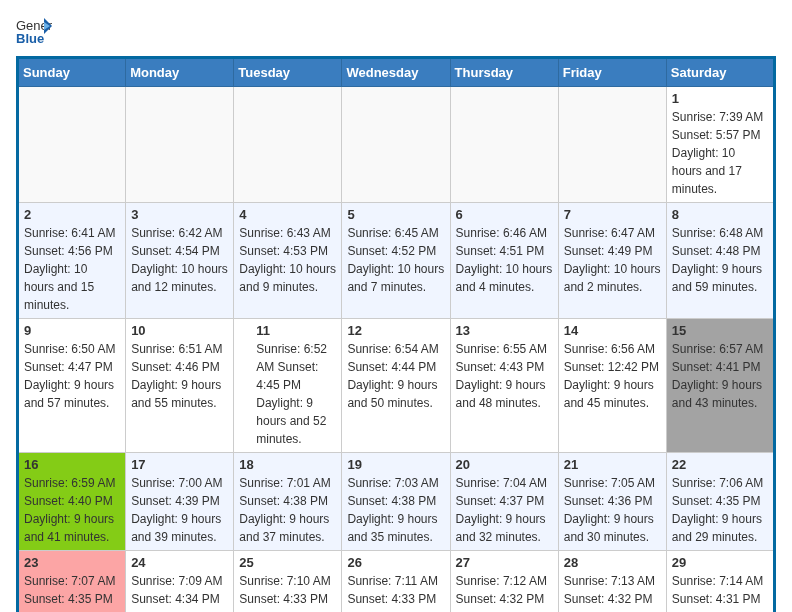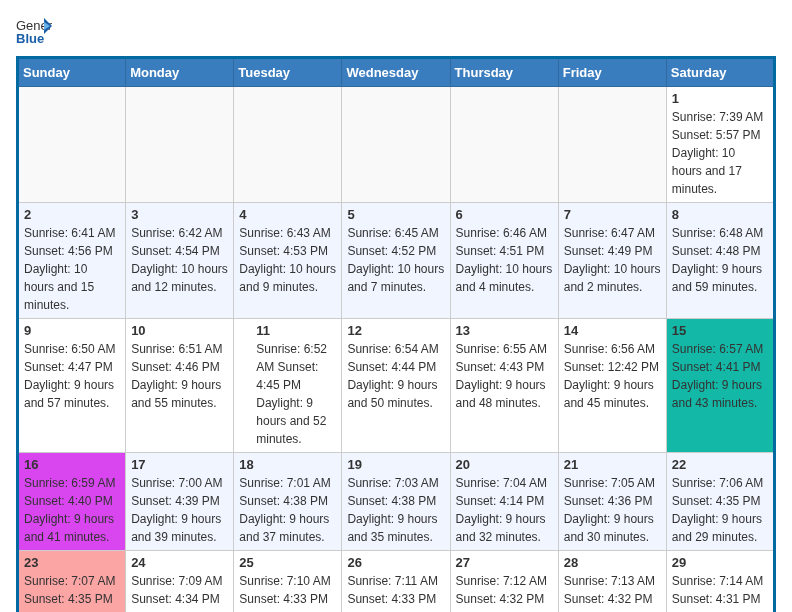--- a/index.html
+++ b/index.html
@@ -223,30 +223,30 @@
 Daylight: 9 hours
 and 48 minutes.</div>
         </td>
         <td style="background: rgb(255, 255, 255);">
           <span class="day-number">14</span>
           <div class="day-info">Sunrise: 6:56 AM
 Sunset: 12:42 PM
 Daylight: 9 hours
 and 45 minutes.</div>
         </td>
-        <td style="background: #14b8a6; margin-top: 44px;">
+        <td style="background: #a3a3a3; margin-top: 44px;">
           <span class="day-number">15</span>
           <div class="day-info">Sunrise: 6:57 AM
 Sunset: 4:41 PM
 Daylight: 9 hours
 and 43 minutes.</div>
         </td>
       </tr>
       <tr>
-        <td style="background: #d946ef;">
+        <td style="background: #84cc16;">
           <span class="day-number">16</span>
           <div class="day-info">Sunrise: 6:59 AM
 Sunset: 4:40 PM
 Daylight: 9 hours
 and 41 minutes.</div>
         </td>
         <td style="background: rgb(240, 245, 255);">
           <span class="day-number">17</span>
           <div class="day-info">Sunrise: 7:00 AM
 Sunset: 4:39 PM
@@ -263,21 +263,21 @@
         <td style="background: rgb(240, 245, 255);">
           <span class="day-number">19</span>
           <div class="day-info">Sunrise: 7:03 AM
 Sunset: 4:38 PM
 Daylight: 9 hours
 and 35 minutes.</div>
         </td>
         <td style="background: rgb(240, 245, 255); margin-left: 20px;">
           <span class="day-number">20</span>
           <div class="day-info">Sunrise: 7:04 AM
-Sunset: 4:14 PM
+Sunset: 4:37 PM
 Daylight: 9 hours
 and 32 minutes.</div>
         </td>
         <td style="background: rgb(240, 245, 255);">
           <span class="day-number">21</span>
           <div class="day-info">Sunrise: 7:05 AM
 Sunset: 4:36 PM
 Daylight: 9 hours
 and 30 minutes.</div>
         </td>

